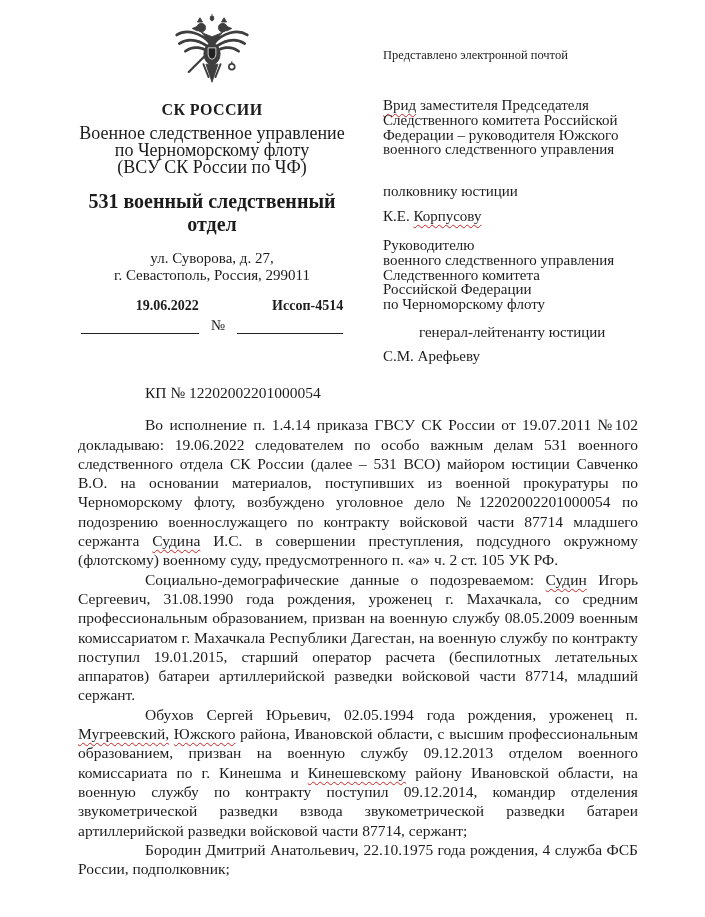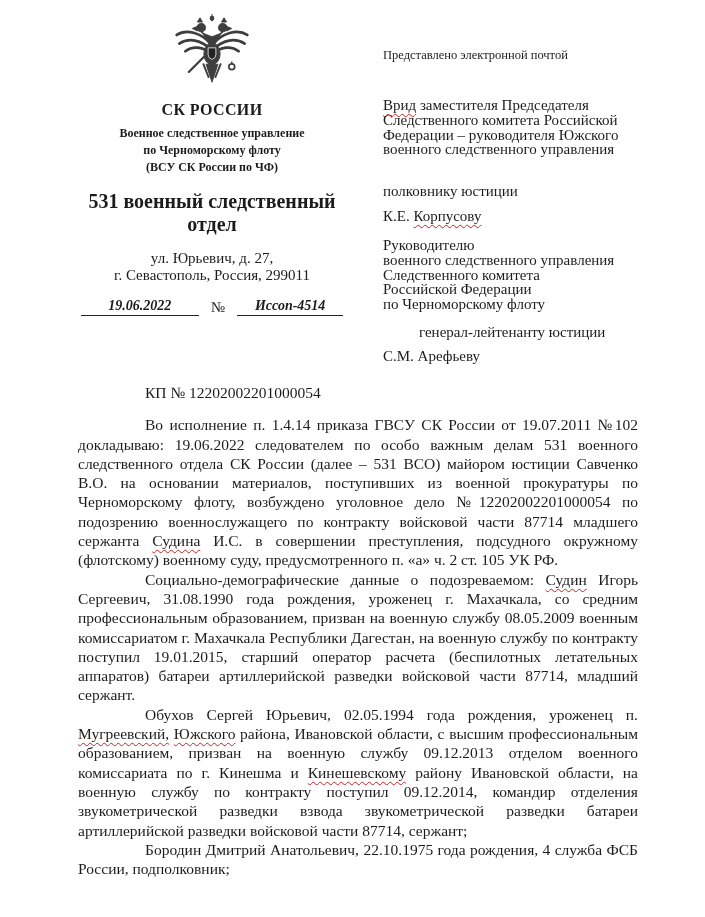--- a/index.html
+++ b/index.html
@@ -6,27 +6,27 @@
   .page{
     position:relative;width:705px;height:917px;margin:0 auto;
     background:#ffffff;overflow:hidden;
     font-family:"Liberation Serif","DejaVu Serif",serif;
     color:#1c1c1c;
   }
   
   .left-col{position:absolute;left:62px;top:13px;width:300px;text-align:center;}
   .emblem{display:block;margin:0 auto;width:86px;height:80px;}
   .org-top{font-weight:bold;font-size:16px;margin-top:8px;letter-spacing:.4px;}
-  .org-lines{font-weight:bold;font-size:12px;line-height:17px;margin-top:6px;}
+  .org-lines{font-weight:normal;font-size:18px;line-height:17px;margin-top:6px;}
   .org-lines div{white-space:nowrap;}
   .dept{font-weight:bold;font-size:20px;margin-top:14px;}
   .addr{font-size:15px;line-height:17px;margin-top:14px;}
   .date-row{margin-top:14px;font-size:14px;display:flex;justify-content:center;align-items:flex-end;}
-  .fill-line{display:inline-block;border-bottom:1.6px solid #222222;text-align:center;
-             font-weight:bold;font-style:italic;padding-bottom:1px;}
+  .fill-line{display:inline-block;border-bottom:1.6px solid #222222;text-align:right;
+             font-weight:bold;padding-bottom:19px;}
   .date-cell{width:118px;}
   .num-cell{width:106px;}
   .no-sign{margin:0 12px;font-size:15px;}
   
   .right-col{position:absolute;left:383px;top:48px;width:315px;font-size:15px;}
   .rblock{position:absolute;left:0;line-height:14.8px;}
   .note{top:0;font-size:12.5px;line-height:15px;}
   .addr1{top:50px;}
   .rank1{top:136px;}
   .name1{top:161px;}
@@ -92,21 +92,21 @@
     </svg>
 
     <div class="org-top">СК РОССИИ</div>
     <div class="org-lines">
         <div><span>Военное следственное управление</span></div>
         <div><span>по Черноморскому флоту</span></div>
         <div><span>(ВСУ СК России по ЧФ)</span></div>
       </div>
     <div class="dept">531 военный следственный отдел</div>
     <div class="addr">
-        <div><span>ул. Юрьевич, д. 27,</span></div>
+        <div><span>ул. Суворова, д. 27,</span></div>
         <div><span>г. Севастополь, Россия, 299011</span></div>
       </div>
 
     <div class="date-row">
       <span class="fill-line date-cell">19.06.2022</span>
       <span class="no-sign">№</span>
       <span class="fill-line num-cell">Иссоп-4514</span>
     </div>
   </div>
 

